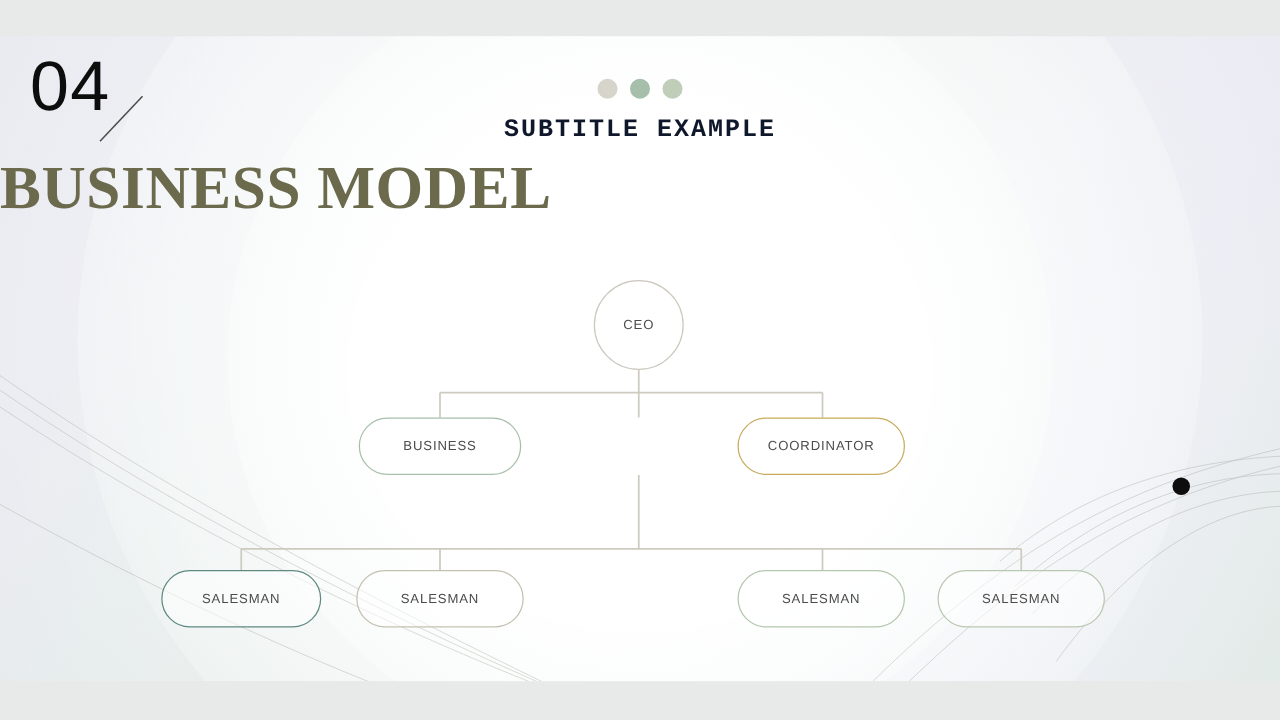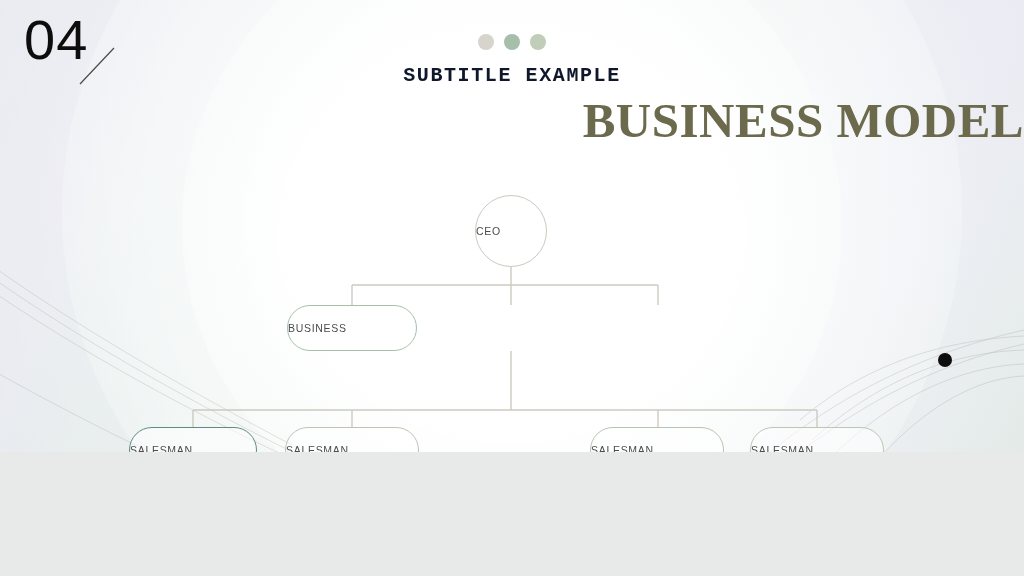--- a/index.html
+++ b/index.html
@@ -3,24 +3,25 @@
 <meta charset="utf-8">
 <style>
   html, body {
     margin: 0;
     padding: 0;
     background: #e7eae9;
   }
   #slide {
     position: relative;
     width: 1024px;
-    height: 452px;
+    height: 516px;
     overflow: hidden;
     font-family: "Liberation Sans", sans-serif;
     background: #e3e8e6;
+    margin-top: 29px;
   }
 
   
   .bg-base {
     position: absolute;
     inset: 0;
     background:
       linear-gradient(118deg,
         #e6e9ea 0%,
         #e8e6f1 14%,
@@ -140,21 +141,21 @@
     font-family: Liberation Mono, monospace;
     font-weight: bold;
     font-size: 20px;
     letter-spacing: 1.6px;
     color: #0f172a;
   }
   .title {
     position: absolute;
     left: 0; right: 0;
     top: 92px;
-    text-align: right;
+    text-align: left;
     font-family: "Liberation Serif", serif;
     font-weight: bold;
     font-size: 49px;
     letter-spacing: 0.5px;
     color: #6b6a4d;
   }
 
   
   .chart {
     position: absolute;
@@ -162,21 +163,21 @@
   }
   .connectors {
     position: absolute;
     inset: 0;
   }
   .node {
     position: absolute;
     box-sizing: border-box;
     display: flex;
     align-items: center;
-    justify-content: flex-start;
+    justify-content: center;
     background: rgba(255,255,255,0.55);
     font-size: 10.5px;
     letter-spacing: 0.7px;
     color: #4b4b4b;
     font-family: "Liberation Sans", sans-serif;
     white-space: nowrap;
   }
   .node-ceo {
     border-radius: 50%;
   }
@@ -249,20 +250,23 @@
 
     <div class="node node-ceo" style="left:475px; top:195px; width:72px; height:72px; border:1.5px solid #cdc9c0;">
       <span>CEO</span>
     </div>
 
     <div class="node node-pill" style="left:287px; top:305px; width:130px; height:46px; border:1.5px solid #a6bfab;">
       <span>BUSINESS</span>
     </div>
 
 
+    <div class="node node-pill" style="left:590px; top:305px; width:134px; height:46px; border:1.5px solid #c7ab5e;">
+      <span>COORDINATOR</span>
+    </div>
 
     <div class="node node-pill" style="left:129px; top:427px; width:128px; height:46px; border:1.8px solid #5f8a82;">
       <span>SALESMAN</span>
     </div>
 
     <div class="node node-pill" style="left:285px; top:427px; width:134px; height:46px; border:1.5px solid #c5c1b2;">
       <span>SALESMAN</span>
     </div>
 
     <div class="node node-pill" style="left:590px; top:427px; width:134px; height:46px; border:1.5px solid #b4c6ad;">

